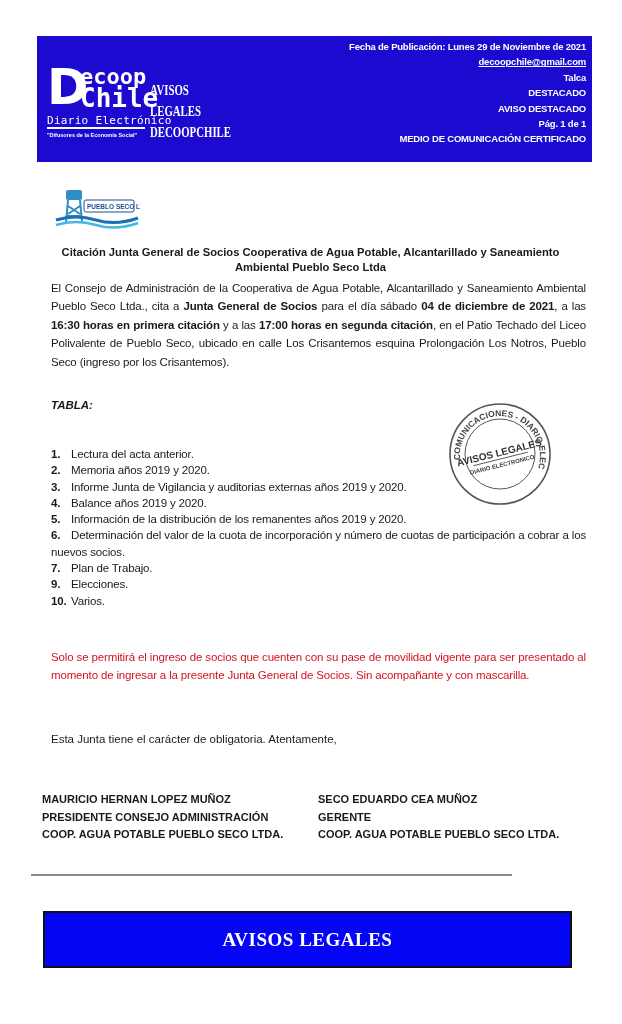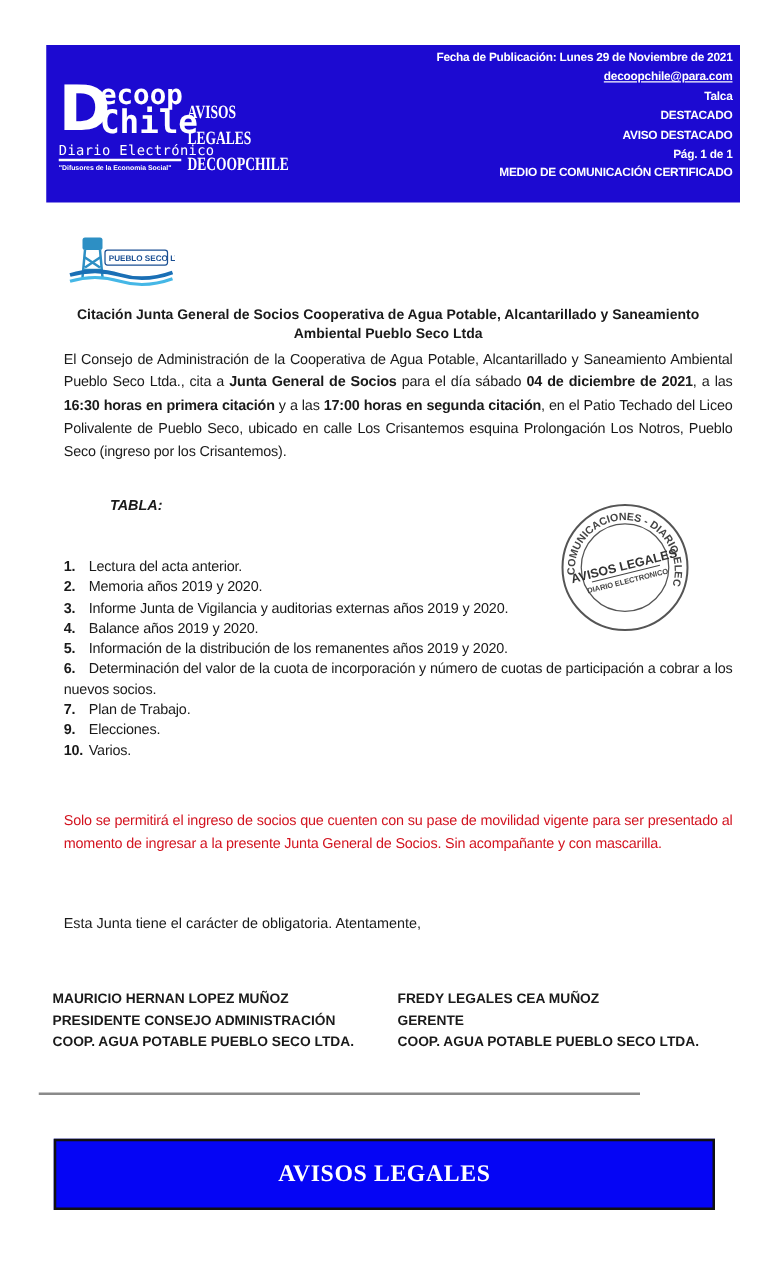--- a/index.html
+++ b/index.html
@@ -24,21 +24,21 @@
   .meta { position:absolute; right:6px; top:3px; text-align:right; color:#fff;
           font-family:"Liberation Sans", sans-serif; font-weight:bold; font-size:9.5px; line-height:15.4px;
           letter-spacing:-0.2px; }
   .meta a { color:#fff; text-decoration:underline; }
   .coop-logo { position:absolute; left:54px; top:188px; width:86px; height:44px; }
   .title { position:absolute; left:48px; top:245px; width:525px; text-align:center;
            font-weight:bold; font-size:11.2px; line-height:15px; }
   .para { position:absolute; left:51px; width:535px; text-align:justify;
           font-family:"Liberation Sans", sans-serif; font-size:11.5px; line-height:18.4px; letter-spacing:-0.15px; }
   .p1 { top:279px; }
-  .tabla { position:absolute; left:51px; top:399px; font-weight:bold; font-style:italic; font-size:11.5px;margin-left:37px; }
+  .tabla { position:absolute; left:51px; top:399px; font-weight:bold; font-style:italic; font-size:11.5px; }
   .agenda { position:absolute; left:51px; top:446px; width:535px; font-size:11.5px; line-height:16.3px; letter-spacing:-0.15px; }
   .agenda .item { display:block; }
   .agenda .num { font-weight:bold; display:inline-block; width:20px; }
   .agenda .item.wrap { text-align:justify; }
   .warning { top:648px; color:#d31420; }
   .closing { position:absolute; left:51px; top:733px; font-size:11.5px; }
   .sig { position:absolute; top:791px; text-align:left; font-weight:bold; font-size:11px; line-height:17.5px; }
   .sig-left { left:42px; width:248px; }
   .sig-right { left:318px; width:250px; }
   .hr { position:absolute; left:31px; top:874px; width:481px; height:2px; background:#8a8a8a; }
@@ -59,21 +59,21 @@
     <span class="uline"></span>
     <span class="slogan">"Difusores de la Economía Social"</span>
   </div>
   <div class="banner-title">
     <div>AVISOS</div>
     <div>LEGALES</div>
     <div>DECOOPCHILE</div>
   </div>
   <div class="meta">
     <div>Fecha de Publicación: Lunes 29 de Noviembre de 2021</div>
-    <div><a href="mailto:decoopchile@gmail.com">decoopchile@para.com</a></div>
+    <div><a href="mailto:decoopchile@gmail.com">decoopchile@gmail.com</a></div>
     <div>Talca</div>
     <div>DESTACADO</div>
     <div>AVISO DESTACADO</div>
     <div>Pág. 1 de 1</div>
     <div>MEDIO DE COMUNICACIÓN CERTIFICADO</div>
   </div>
 </div>
 
 <svg class="coop-logo" viewBox="0 0 86 44">
   <rect x="12" y="2" width="16" height="10" rx="2" fill="#2d8fc4"></rect>
@@ -124,21 +124,21 @@
 <div class="para warning">Solo se permitirá el ingreso de socios que cuenten con su pase de movilidad vigente para ser presentado al momento de ingresar a la presente Junta General de Socios. Sin acompañante y con mascarilla.</div>
 
 <div class="closing">Esta Junta tiene el carácter de obligatoria. Atentamente,</div>
 
 <div class="sig sig-left">
   <div>MAURICIO HERNAN LOPEZ MUÑOZ</div>
   <div>PRESIDENTE CONSEJO ADMINISTRACIÓN</div>
   <div>COOP. AGUA POTABLE PUEBLO SECO LTDA.</div>
 </div>
 <div class="sig sig-right">
-  <div>FREDY LEGALES CEA MUÑOZ</div>
+  <div>SECO EDUARDO CEA MUÑOZ</div>
   <div>GERENTE</div>
   <div>COOP. AGUA POTABLE PUEBLO SECO LTDA.</div>
 </div>
 
 <div class="hr"></div>
 
 <div class="footer-bar">
   <span>AVISOS LEGALES</span>
 </div>
 

